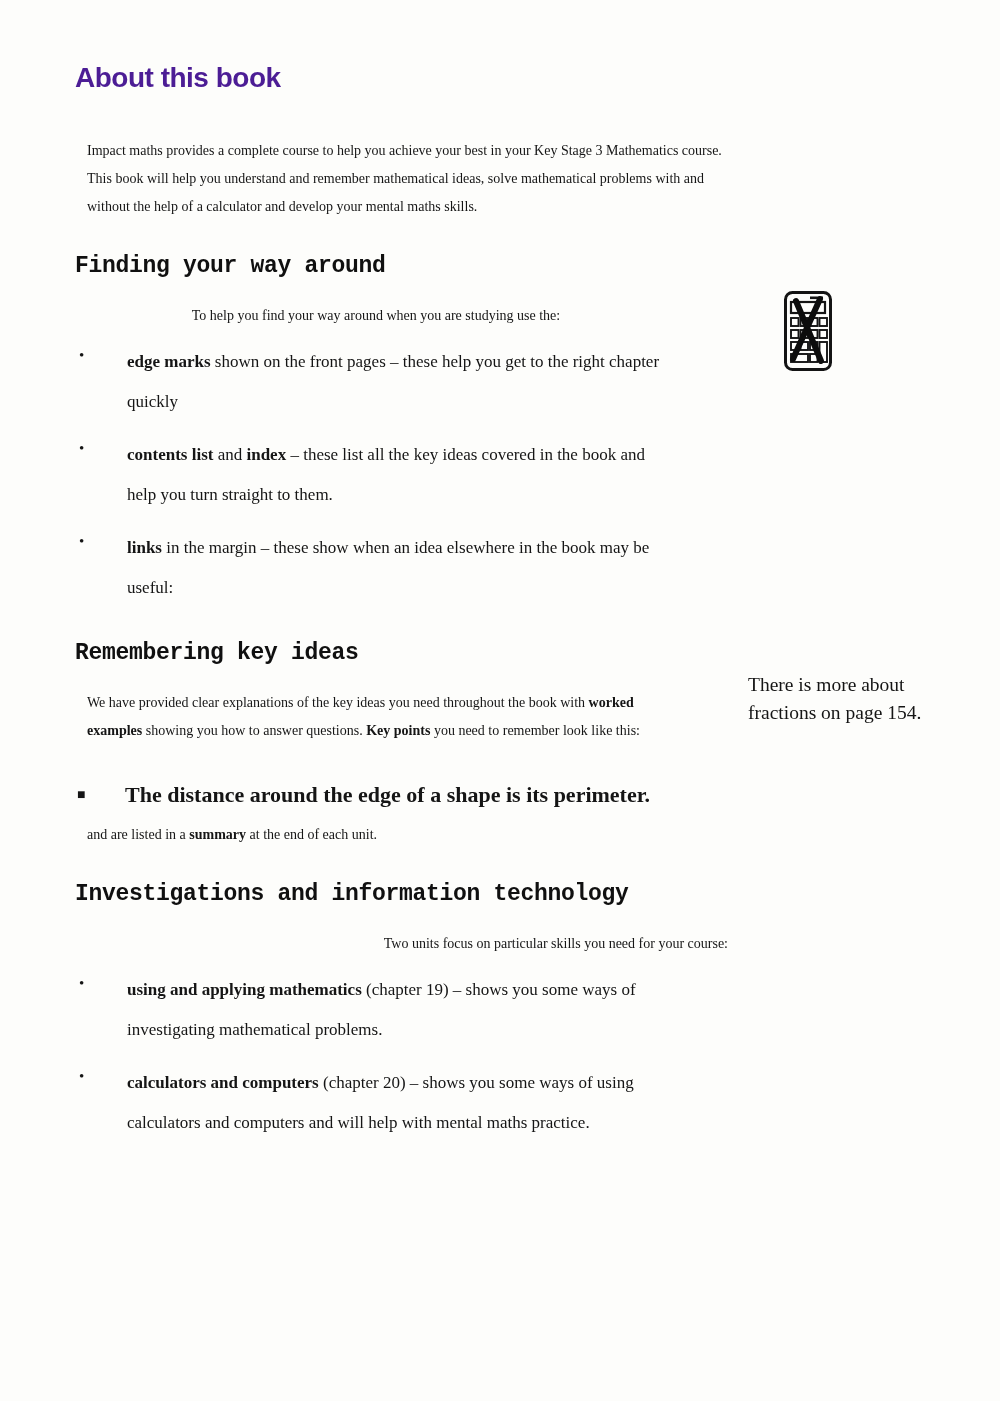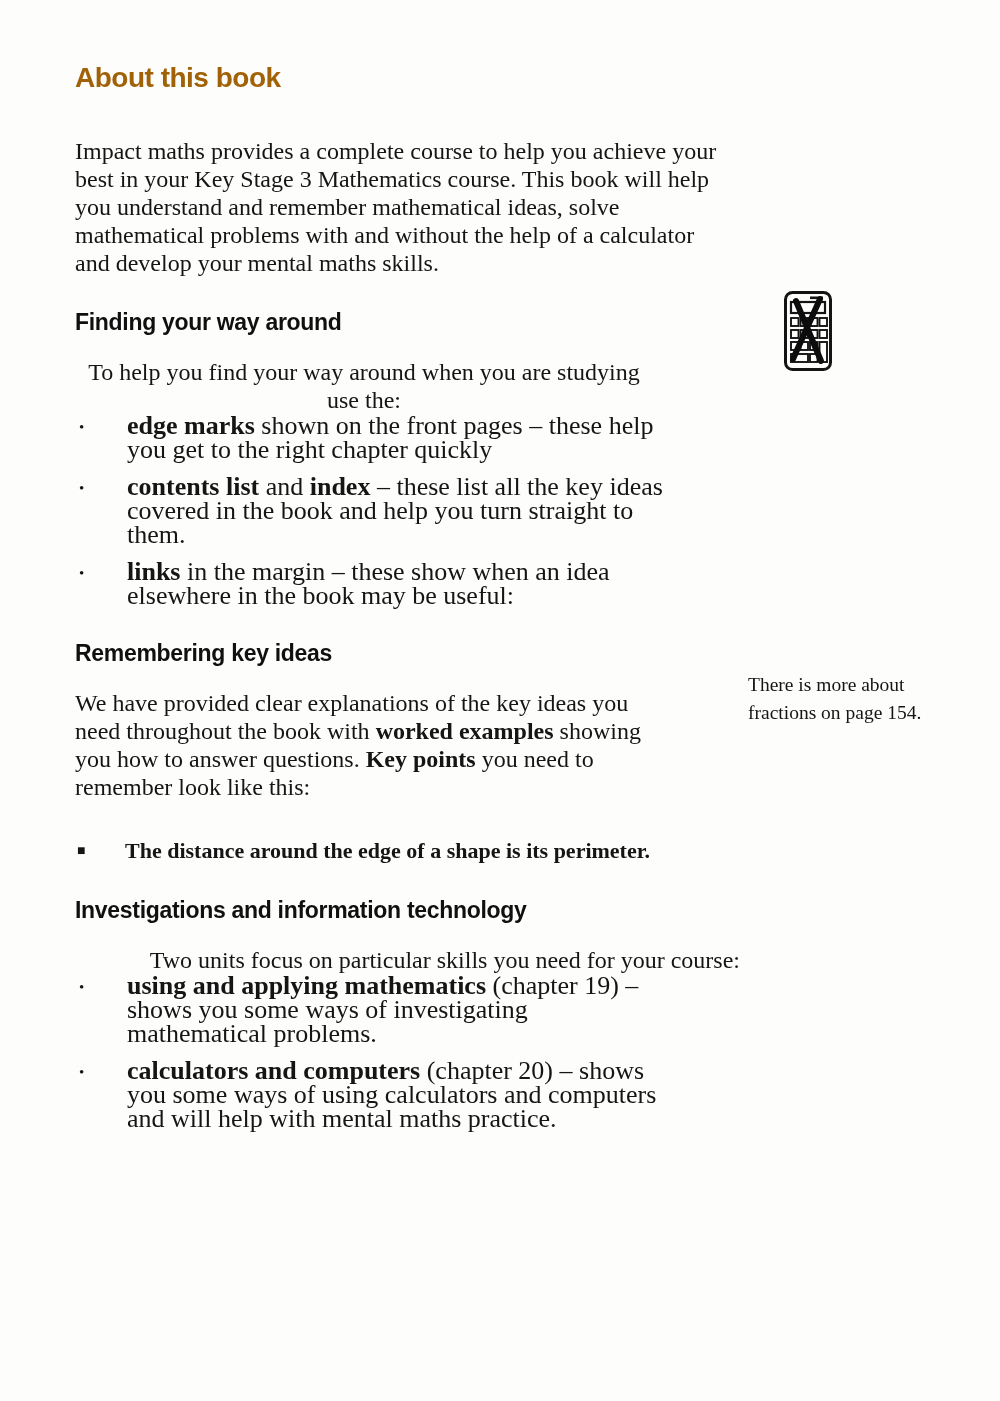--- a/index.html
+++ b/index.html
@@ -10,43 +10,43 @@
     color:#151515;
     font-family:"Liberation Serif", serif;
     overflow:hidden;
   }
   .content {
     position:absolute; left:75px; top:62px; width:665px;
   }
   h1.page-title {
     font-family:"Liberation Sans", sans-serif;
     font-weight:bold; font-size:28px; line-height:32px;
-    margin:0 0 43px 0; color:#a16207; letter-spacing:-0.5px;
+    margin:0 0 43px 0; color:#4c1d95; letter-spacing:-0.5px;
   }
   h2.section-heading {
-    font-family:Liberation Sans, sans-serif;
+    font-family:Liberation Mono, monospace;
     font-weight:bold; font-size:23px; line-height:27px;
     margin:32px 0 22px 0; color:#101010; letter-spacing:-0.3px;
   }
   p.body-text {
-    font-size:24px; line-height:28px; margin:0;
+    font-size:14px; line-height:28px; margin:12px;
   }
   p.body-text b, .btext b, .kp-text { font-weight:bold; }
   .p-intro { max-width:642px; margin-bottom:10px; }
   .p-ex    { max-width:622px; }
   .p-lead  { max-width:578px; margin-bottom:16px;text-align:center; }
   .p-lead2 { white-space:nowrap; margin-bottom:16px;text-align:right; }
   ul.blist { list-style:none; margin:0; padding:0; }
   ul.blist li { display:flex; margin:0 0 13px 0; }
   .marker {
     flex:0 0 48px; width:48px; font-size:15px; line-height:27px;
     padding-left:4px; color:#151515;
   }
   .btext {
-    max-width:547px; font-size:26px; line-height:24px;
+    max-width:547px; font-size:17px; line-height:40px;
   }
   .key-point { display:flex; margin-top:36px; }
   .sq-marker {
     flex:0 0 48px; width:48px; font-size:14px; line-height:27px;
     padding-left:2px; color:#151515;
   }
   .kp-text {
     font-size:22px; line-height:28px; white-space:nowrap;
   }
   .p-summary { margin-top:30px; white-space:nowrap; }
@@ -91,20 +91,21 @@
 
     <h2 class="section-heading">Remembering key ideas</h2>
 
     <p class="body-text" style="max-width:602px;"><span>We have provided clear explanations of the key ideas you need throughout the book with </span><b>worked examples</b><span> showing you how to answer questions. </span><b>Key points</b><span> you need to remember look like this:</span></p>
 
     <div class="key-point">
       <span class="sq-marker">■</span>
       <span class="kp-text">The distance around the edge of a shape is its perimeter.</span>
     </div>
 
+    <p class="body-text p-summary"><span>and are listed in a </span><b>summary</b><span> at the end of each unit.</span></p>
 
     <h2 class="section-heading">Investigations and information technology</h2>
 
     <p class="body-text p-lead2">Two units focus on particular skills you need for your course:</p>
 
     <ul class="blist">
       <li>
         <span class="marker">•</span>
         <span class="btext"><b>using and applying mathematics</b><span> (chapter 19) – shows you some ways of investigating mathematical problems.</span></span>
       </li>

